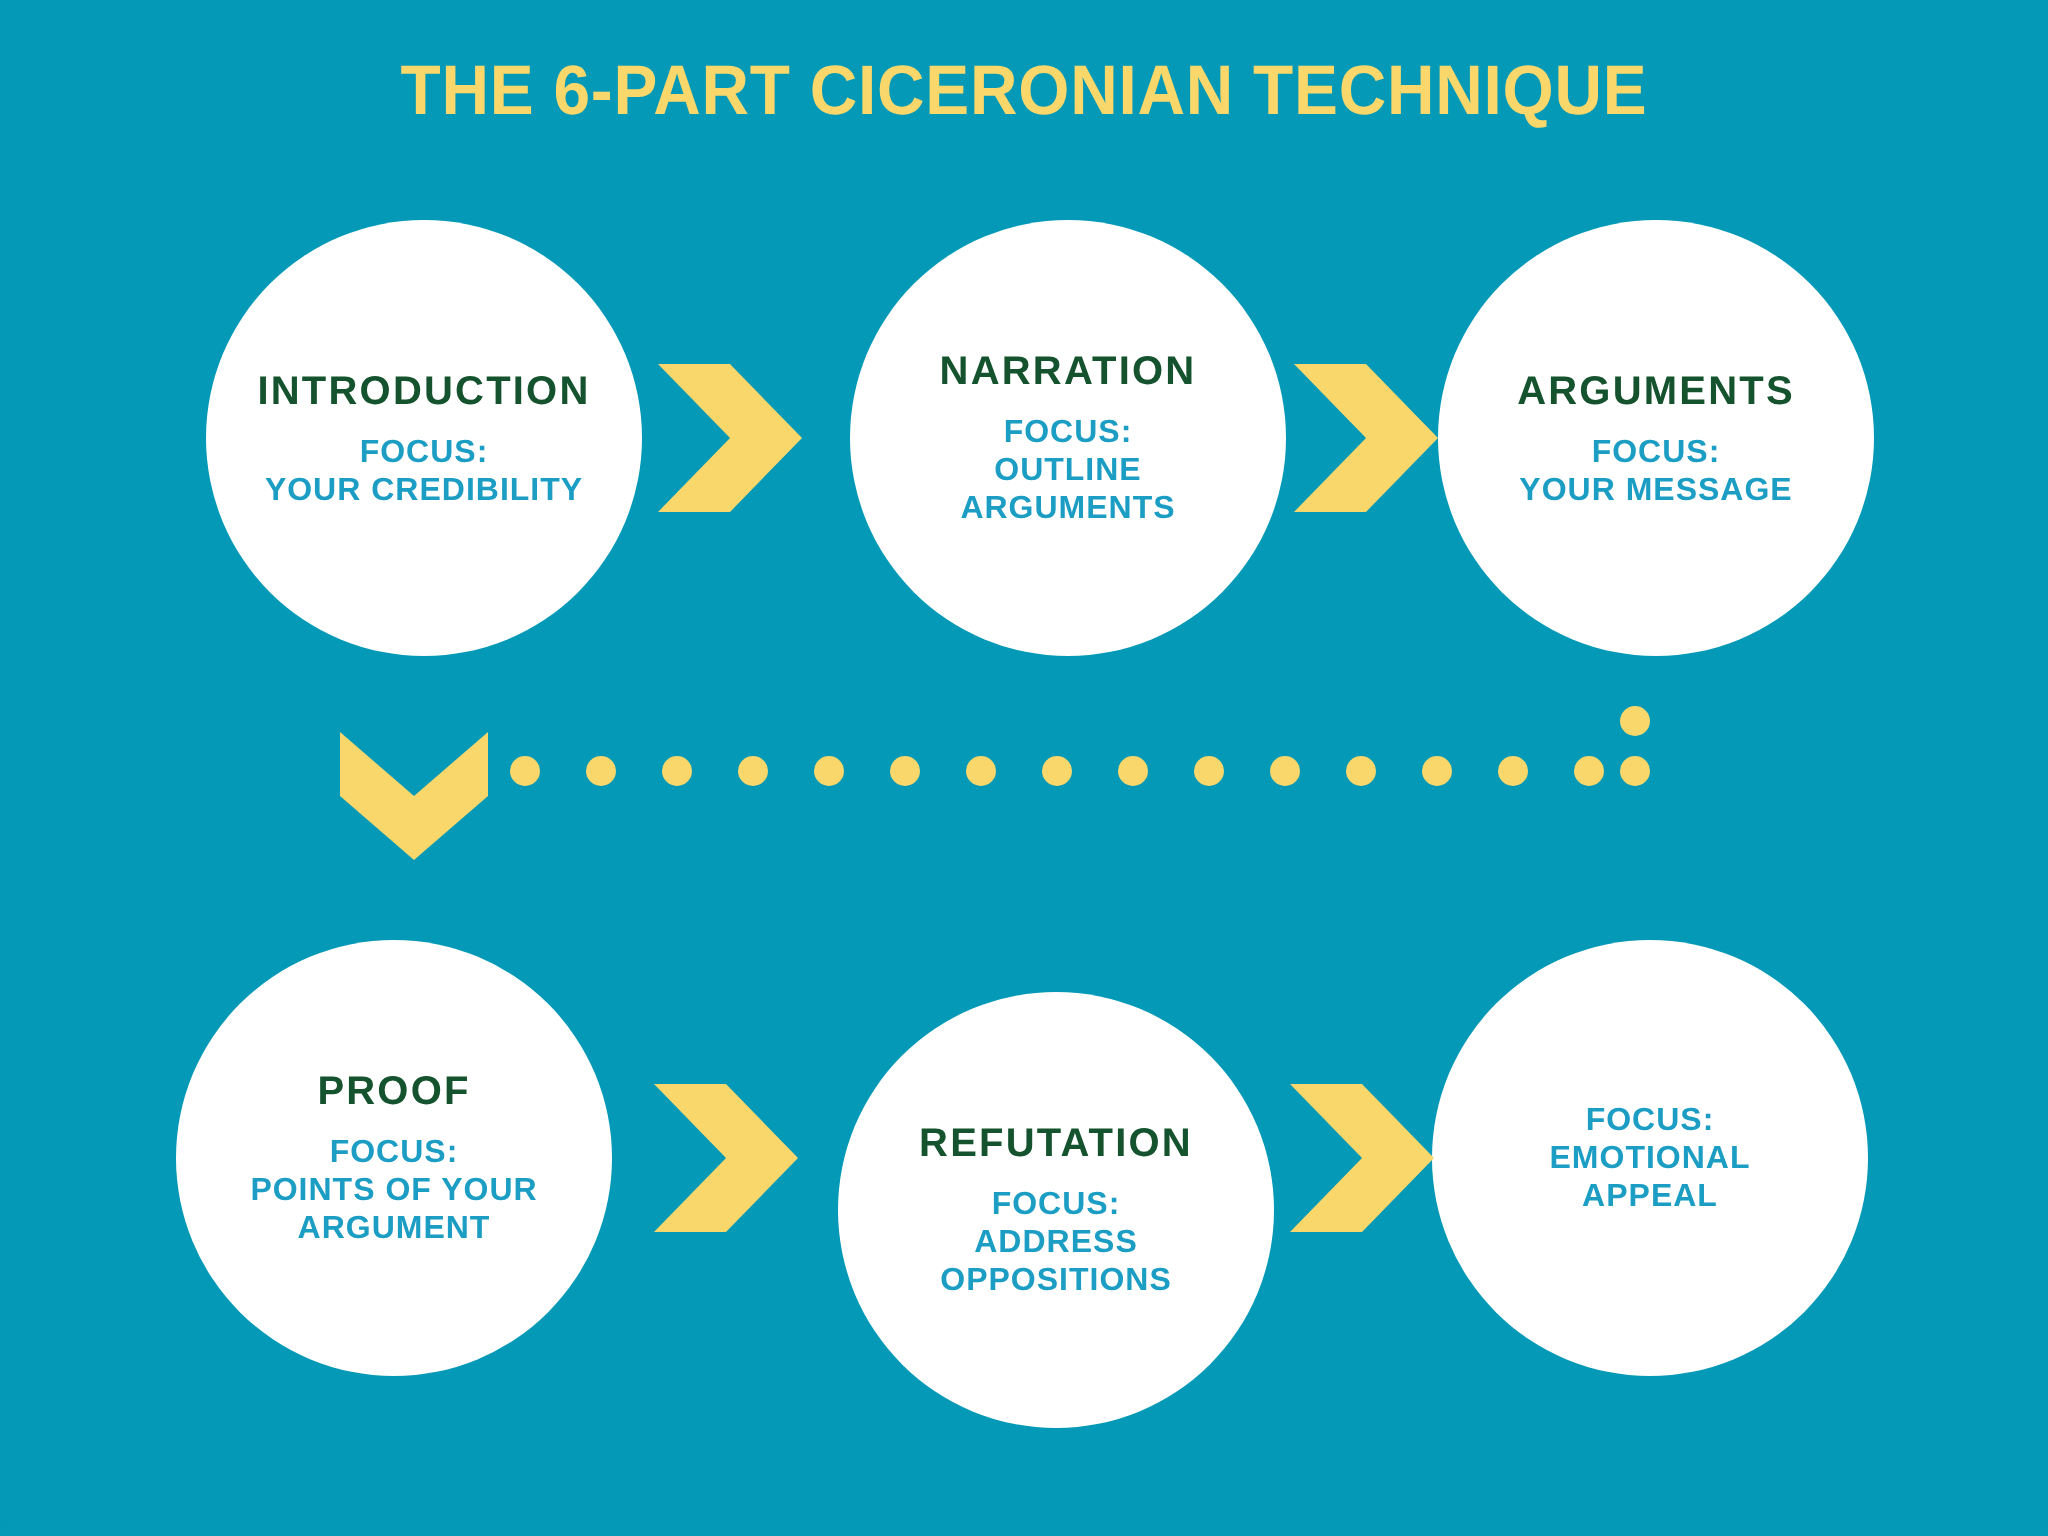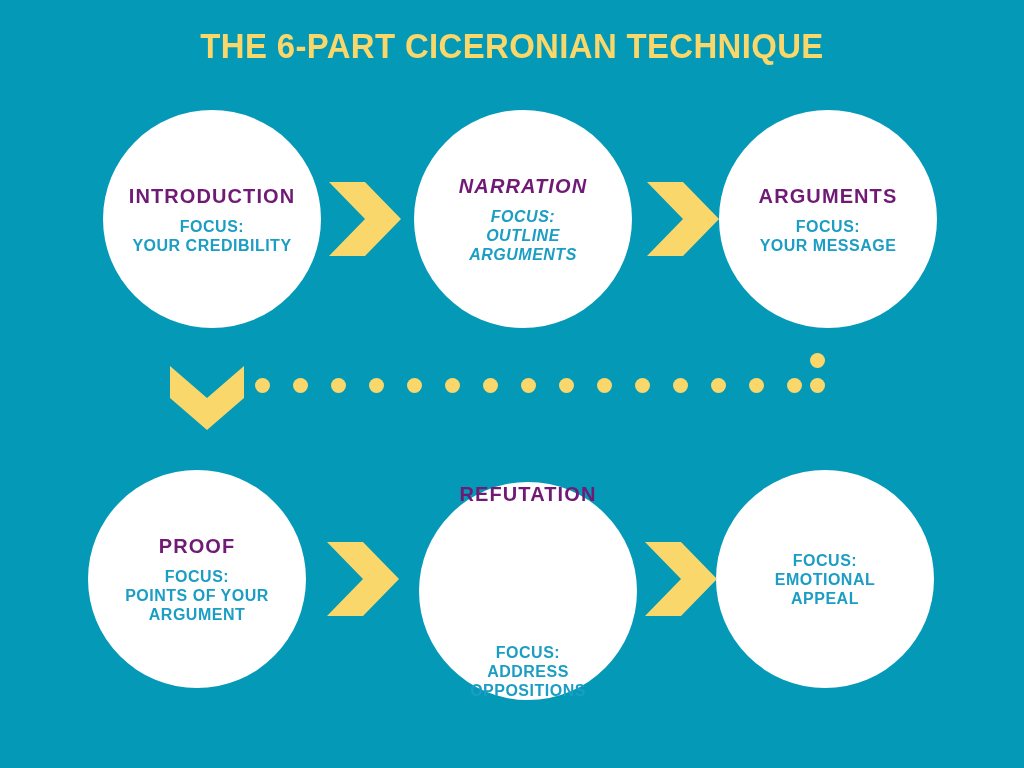--- a/index.html
+++ b/index.html
@@ -48,45 +48,45 @@
     border-radius: 50%;
     background: #ffffff;
     display: flex;
     flex-direction: column;
     align-items: center;
     justify-content: center;
     box-sizing: border-box;
     padding: 0 8px;
   }
   .node-title {
-    color: #701a75;
+    color: #14532d;
     font-size: 20px;
     font-weight: bold;
     letter-spacing: 1.1px;
     line-height: 24px;
     text-align: center;
     white-space: nowrap;
     margin-bottom: 9px;
   }
   .node-focus {
     color: #1b9dc4;
     font-size: 16px;
     font-weight: bold;
     letter-spacing: 0.5px;
     line-height: 19px;
     text-align: center;
     white-space: pre-line;
   }
 
   
   #node-introduction { left: 103px;  top: 110px; }
-  #node-narration    { left: 414px;  top: 110px; font-style: italic; }
+  #node-narration    { left: 425px;  top: 110px; }
   #node-division     { left: 719px;  top: 110px; }
   #node-proof        { left: 88px;  top: 470px; }
-  #node-refutation   { left: 419px;  top: 482px; justify-content: space-between; }
+  #node-refutation   { left: 419px;  top: 496px; }
   #node-conclusion   { left: 716px;  top: 470px; }
 
   
   .chev {
     position: absolute;
     width: 72px;
     height: 74px;
   }
   .chev svg { display: block; width: 100%; height: 100%; }
 

